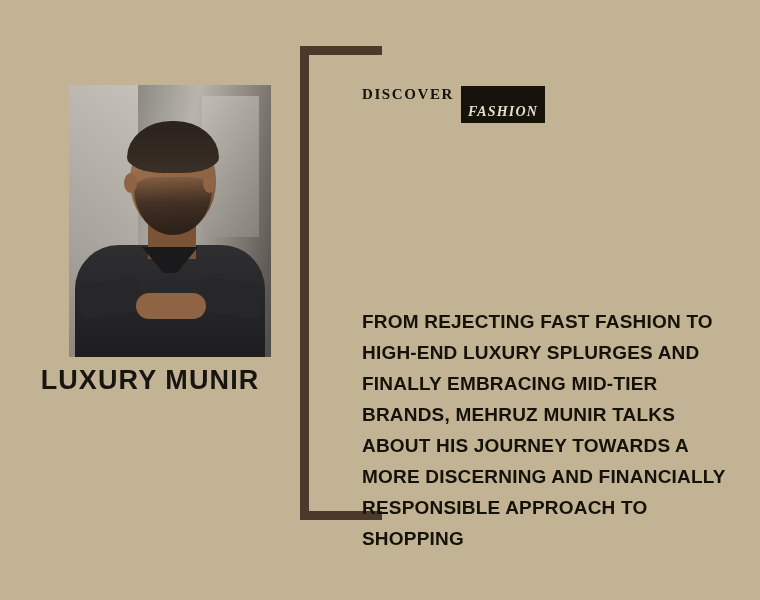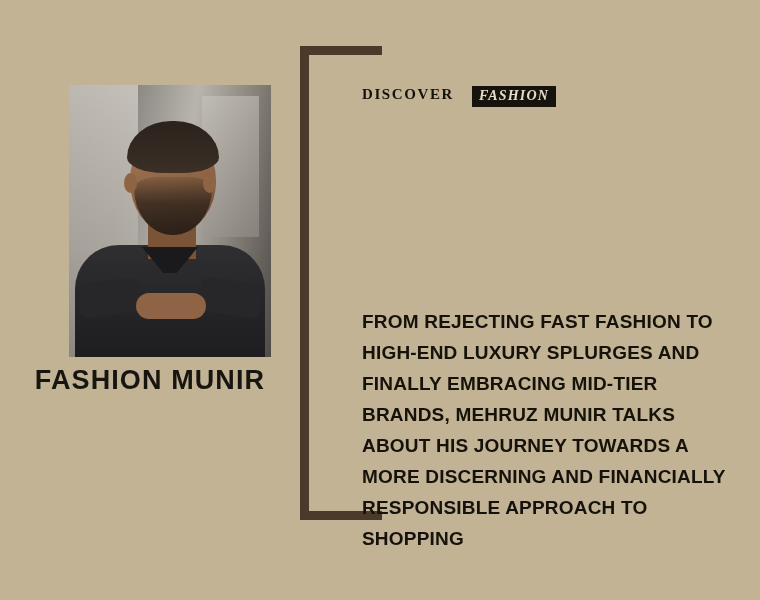--- a/index.html
+++ b/index.html
@@ -210,29 +210,29 @@
     height: 20px;
   }
   .kicker-discover {
     font-family: "Liberation Serif", serif;
     font-weight: 700;
     font-size: 15px;
     letter-spacing: 1.6px;
     color: #141209;
   }
   .kicker-fashion {
-    margin-left: 18px;
+    margin-left: 7px;
     background: #15130c;
     color: #e6ddc9;
     font-family: "Liberation Serif", serif;
     font-style: italic;
     font-weight: 700;
     font-size: 14px;
     letter-spacing: 1.2px;
-    padding: 2px 7px 3px 7px;
+    padding: 18px 7px 3px 7px;
   }
 
   .headline {
     position: absolute;
     left: 0;
     top: 112px;
     width: 360px;
     font-family: "Liberation Serif", serif;
     font-weight: 700;
     font-size: 42px;
@@ -270,21 +270,21 @@
       <div class="p-hand"></div>
       <div class="p-neck"></div>
       <div class="p-collar"></div>
       <div class="p-head"></div>
       <div class="p-beard"></div>
       <div class="p-hair"></div>
       <div class="p-ear-l"></div>
       <div class="p-ear-r"></div>
     </div>
 
-    <div class="left-name">FASHION MUNIR</div>
+    <div class="left-name">LUXURY MUNIR</div>
   </div>
 
   <div class="bracket"></div>
 
   <div class="right-col">
 
     <div class="kicker">
       <span class="kicker-discover">DISCOVER</span>
       <span class="kicker-fashion">FASHION</span>
     </div>

